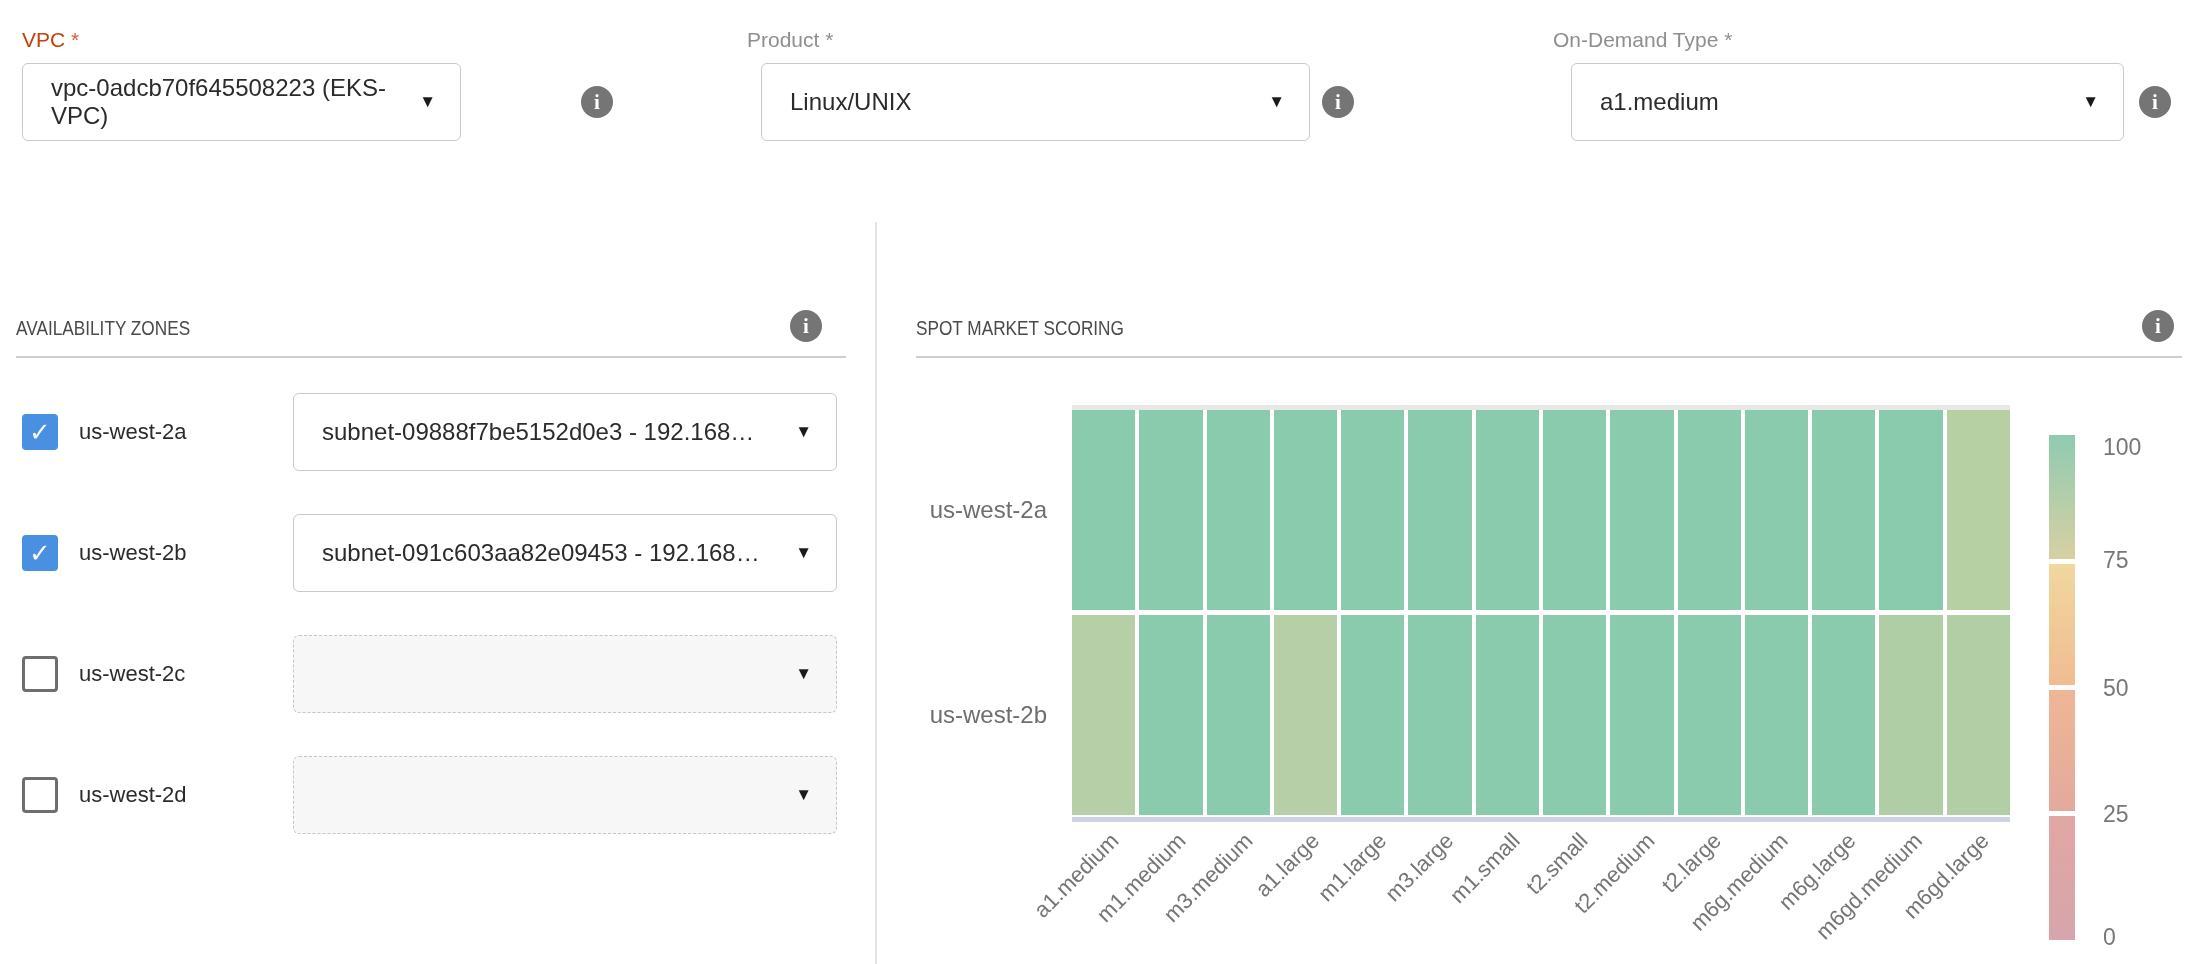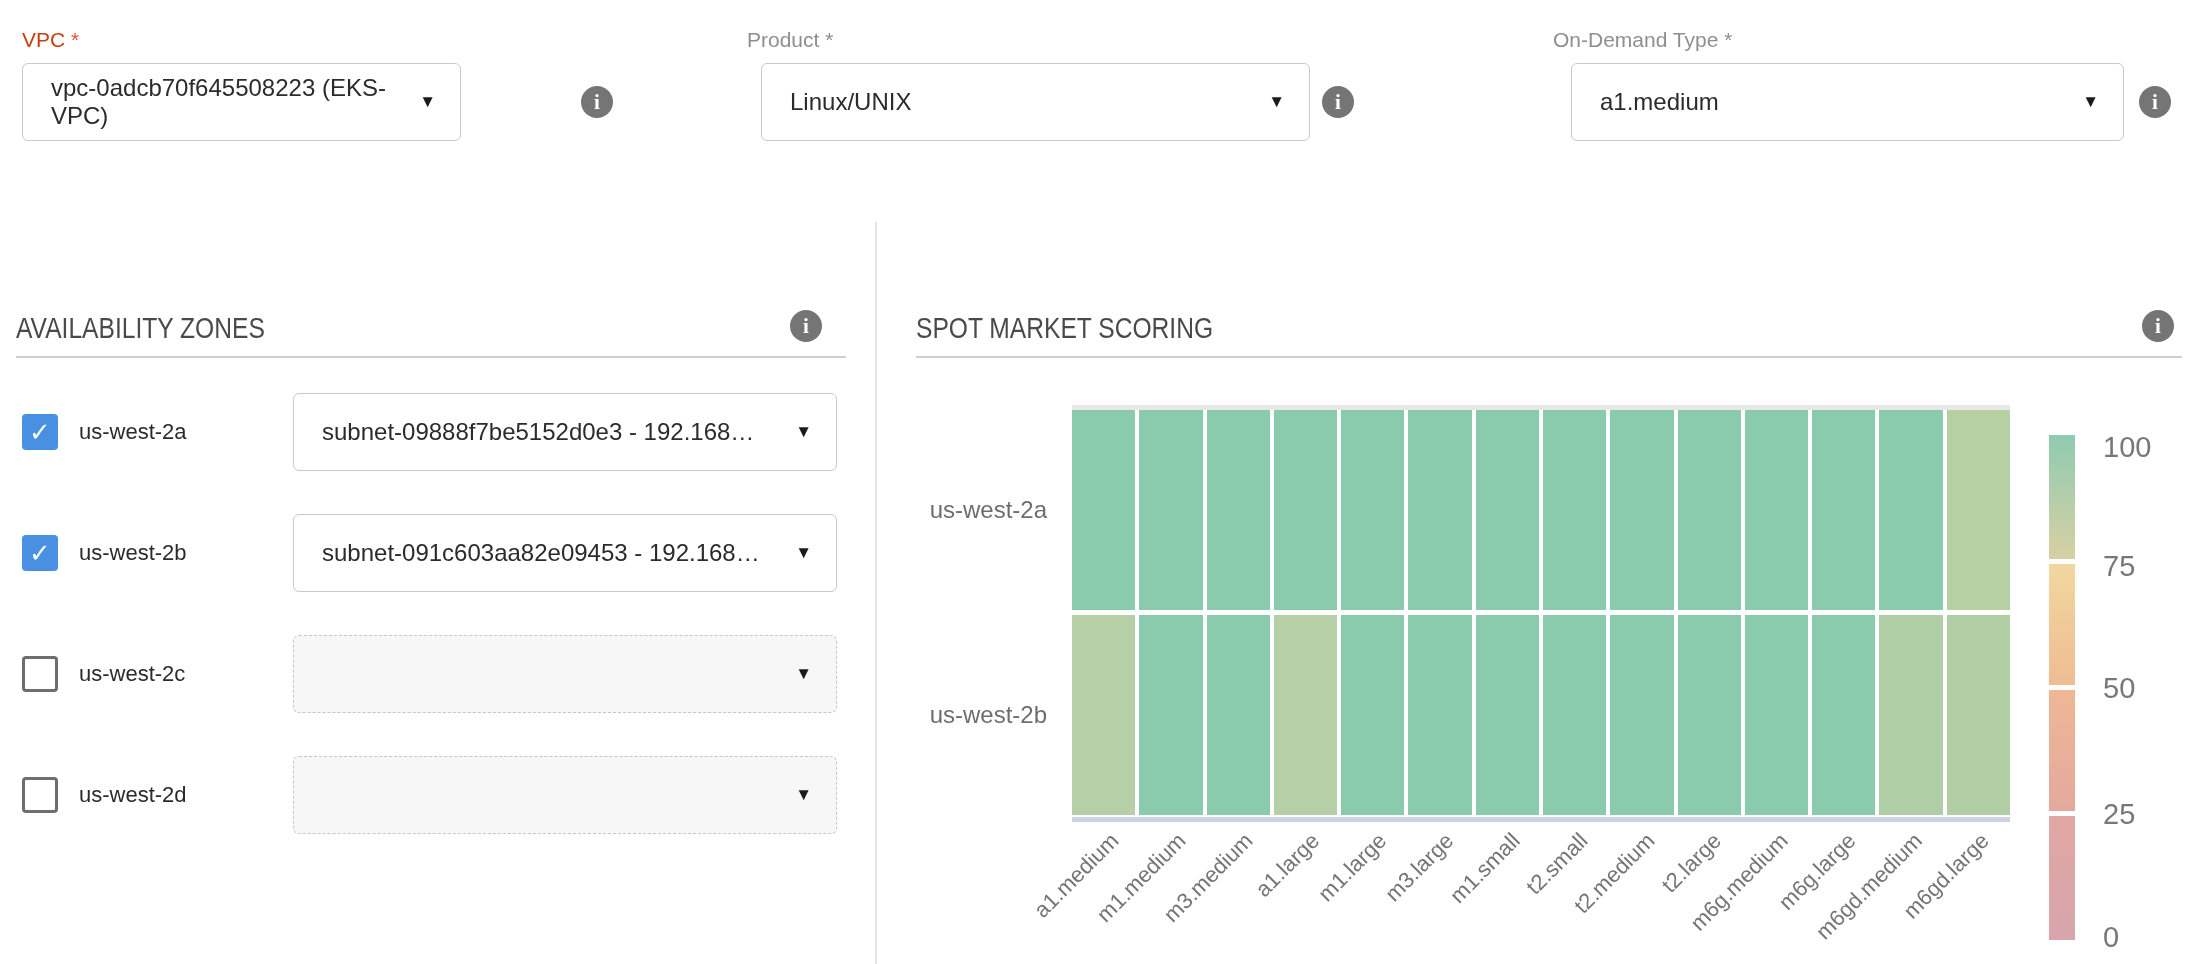--- a/index.html
+++ b/index.html
@@ -13,21 +13,21 @@
   .sel{position:absolute;height:78px;border:1px solid #C9C9C9;border-radius:6px;background:#fff;
        display:flex;align-items:center;box-sizing:border-box;padding:0 24px 0 28px;
        font-size:24px;color:#2B2B2B;cursor:pointer;}
   .sel .caret{margin-left:auto;font-size:17px;color:#1A1A1A;padding-left:14px;}
   .sel.empty{border-style:dashed;border-color:#C6C6C6;background:#F7F7F7;}
   .info-badge{position:absolute;width:32px;height:32px;border-radius:50%;background:#757575;
        color:#FFF;font-family:"Liberation Serif","DejaVu Serif",serif;font-weight:bold;
        font-size:21px;display:flex;align-items:center;justify-content:center;cursor:pointer;}
 
   
-  .sec-title{position:absolute;top:310px;font-size:30px;color:#4A4A4A;white-space:nowrap;line-height:36px;}
+  .sec-title{position:absolute;top:310px;font-size:21px;color:#4A4A4A;white-space:nowrap;line-height:36px;}
   .sec-title>span{display:inline-block;transform:scaleX(0.82);transform-origin:left center;}
   .hr{position:absolute;top:356px;height:2px;background:#CFCFCF;}
   .vdiv{position:absolute;left:875px;top:222px;width:2px;height:742px;background:#E3E3E3;}
 
   
   .cb{position:absolute;left:22px;width:36px;height:36px;box-sizing:border-box;border:3px solid #6E6E6E;
       border-radius:4px;background:#fff;cursor:pointer;display:flex;align-items:center;justify-content:center;
       color:#fff;font-size:26px;font-weight:bold;line-height:1;}
   .cb.checked{border:none;background:#4A90E2;}
   .zone-label{position:absolute;left:79px;font-size:22px;color:#2B2B2B;line-height:26px;}
@@ -43,21 +43,21 @@
                text-align:right;white-space:nowrap;}
   .hm-collabels{position:absolute;left:1072px;top:828px;width:938px;height:136px;}
   .xlab{position:absolute;top:0;width:0;height:0;}
   .xlab span{position:absolute;right:0;top:0;transform-origin:100% 0;transform:rotate(-45deg);
              font-size:22px;color:#757575;white-space:nowrap;}
 
   
   .legend-bar{position:absolute;left:2049px;top:435px;width:26px;height:505px;}
   .legend-seg{position:absolute;left:0;width:100%;}
   .legend-ticks{position:absolute;left:2103px;top:435px;width:80px;height:505px;}
-  .legend-tick{position:absolute;left:0;height:28px;line-height:28px;font-size:29px;color:#777;}
+  .legend-tick{position:absolute;left:0;height:28px;line-height:28px;font-size:23px;color:#777;}
 </style>
 </head>
 <body>
 
 <div class="canvas">
 
   <div class="flabel" style="left:22px;">
     <span class="lbl-blue">VPC</span>
     <span class="star-red">*</span>
   </div>
@@ -229,19 +229,19 @@
     </div>
 
   <div class="legend-bar" id="legend-bar">
       <div class="legend-seg" style="top: 0px; height: 123.75px; background: linear-gradient(rgb(142, 203, 177), rgb(216, 208, 163));"></div>
       <div class="legend-seg" style="top: 128.75px; height: 121.25px; background: linear-gradient(rgb(240, 216, 158), rgb(240, 188, 146));"></div>
       <div class="legend-seg" style="top: 255px; height: 121.25px; background: linear-gradient(rgb(239, 183, 149), rgb(227, 169, 158));"></div>
       <div class="legend-seg" style="top: 381.25px; height: 123.75px; background: linear-gradient(rgb(225, 167, 163), rgb(215, 165, 172));"></div>
     </div>
   <div class="legend-ticks" id="legend-ticks">
       <div class="legend-tick" style="top: -2px;">100</div>
-      <div class="legend-tick" style="top: 117px;">75</div>
+      <div class="legend-tick" style="top: 111px;">75</div>
       <div class="legend-tick" style="top: 238.5px;">50</div>
       <div class="legend-tick" style="top: 364.75px;">25</div>
       <div class="legend-tick" style="top: 488px;">0</div>
     </div>
 
 </div>
 
 </body></html>

